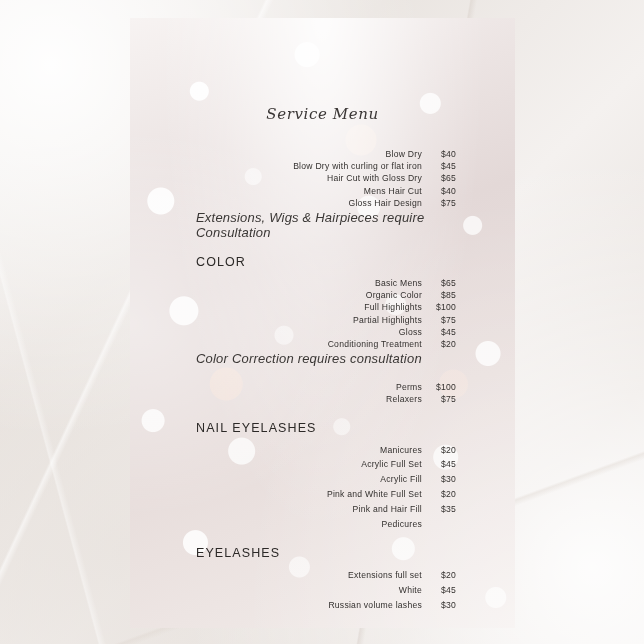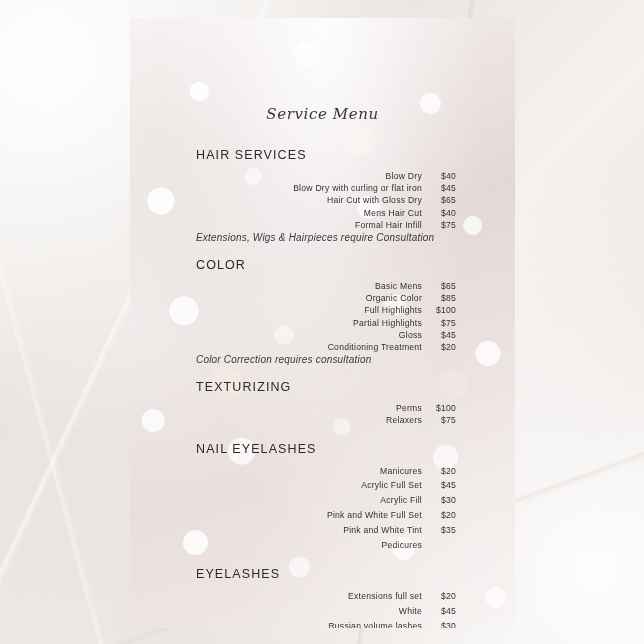--- a/index.html
+++ b/index.html
@@ -148,61 +148,60 @@
     align-items: baseline;
     font-size: 8.6px;
     letter-spacing: 0.25px;
     line-height: 1.42;
     color: #33302e;
   }
   .row .label { white-space: nowrap; }
   .row .price { white-space: nowrap; text-align: right; min-width: 34px; }
   .note {
     font-style: italic;
-    font-size: 10px;
+    font-size: 13px;
     letter-spacing: 0.2px;
     color: #3a3735;
     margin-top: 1px;
   }
   
   .section.loose .row { line-height: 1.72; }
 </style>
 </head>
 <body>
 
 <div class="stage">
   <div class="sheet">
     <div class="bokeh"></div>
     <div class="bokeh-soft"></div>
 
     <div class="content">
       <div class="subtitle">Service Menu</div>
 
       <div class="menu">
           <div class="section">
-            <div class="section-title">HAIR SERVICES</div>
             <div class="rows">
               <div class="row">
                 <span class="label">Blow Dry</span>
                 <span class="price">$40</span>
               </div>
               <div class="row">
                 <span class="label">Blow Dry with curling or flat iron</span>
                 <span class="price">$45</span>
               </div>
               <div class="row">
                 <span class="label">Hair Cut with Gloss Dry</span>
                 <span class="price">$65</span>
               </div>
               <div class="row">
                 <span class="label">Mens Hair Cut</span>
                 <span class="price">$40</span>
               </div>
               <div class="row">
-                <span class="label">Formal Hair Infill</span>
+                <span class="label">Gloss Hair Design</span>
                 <span class="price">$75</span>
               </div>
             </div>
             <div class="note">Extensions, Wigs &amp; Hairpieces require Consultation</div>
           </div>
           <div class="section">
             <div class="section-title">COLOR</div>
             <div class="rows">
               <div class="row">
                 <span class="label">Basic Mens</span>
@@ -225,21 +224,20 @@
                 <span class="price">$45</span>
               </div>
               <div class="row">
                 <span class="label">Conditioning Treatment</span>
                 <span class="price">$20</span>
               </div>
             </div>
             <div class="note">Color Correction requires consultation</div>
           </div>
           <div class="section">
-            <div class="section-title">TEXTURIZING</div>
             <div class="rows">
               <div class="row">
                 <span class="label">Perms</span>
                 <span class="price">$100</span>
               </div>
               <div class="row">
                 <span class="label">Relaxers</span>
                 <span class="price">$75</span>
               </div>
             </div>
@@ -257,21 +255,21 @@
               </div>
               <div class="row">
                 <span class="label">Acrylic Fill</span>
                 <span class="price">$30</span>
               </div>
               <div class="row">
                 <span class="label">Pink and White Full Set</span>
                 <span class="price">$20</span>
               </div>
               <div class="row">
-                <span class="label">Pink and White Tint</span>
+                <span class="label">Pink and Hair Fill</span>
                 <span class="price">$35</span>
               </div>
               <div class="row">
                 <span class="label">Pedicures</span>
                 <span class="price"></span>
               </div>
             </div>
           </div>
           <div class="section loose">
             <div class="section-title">EYELASHES</div>

